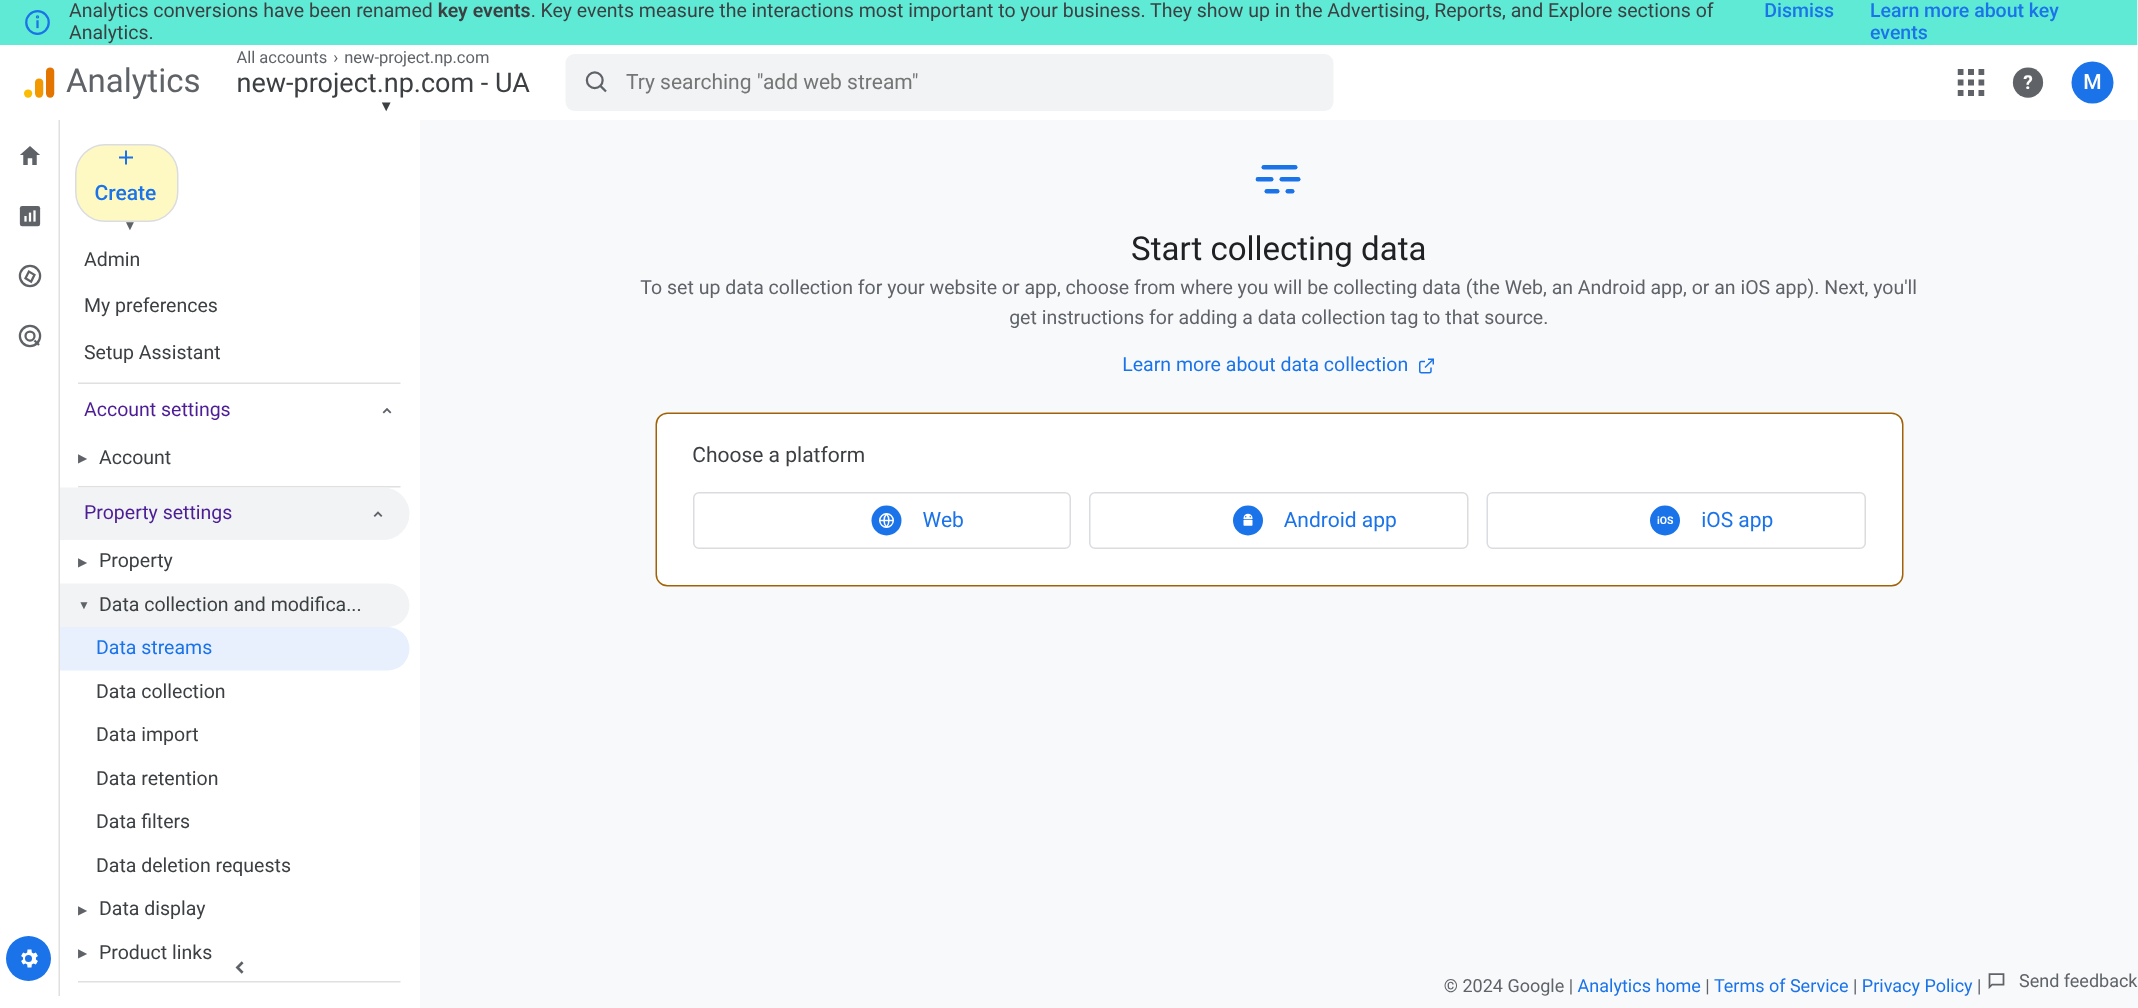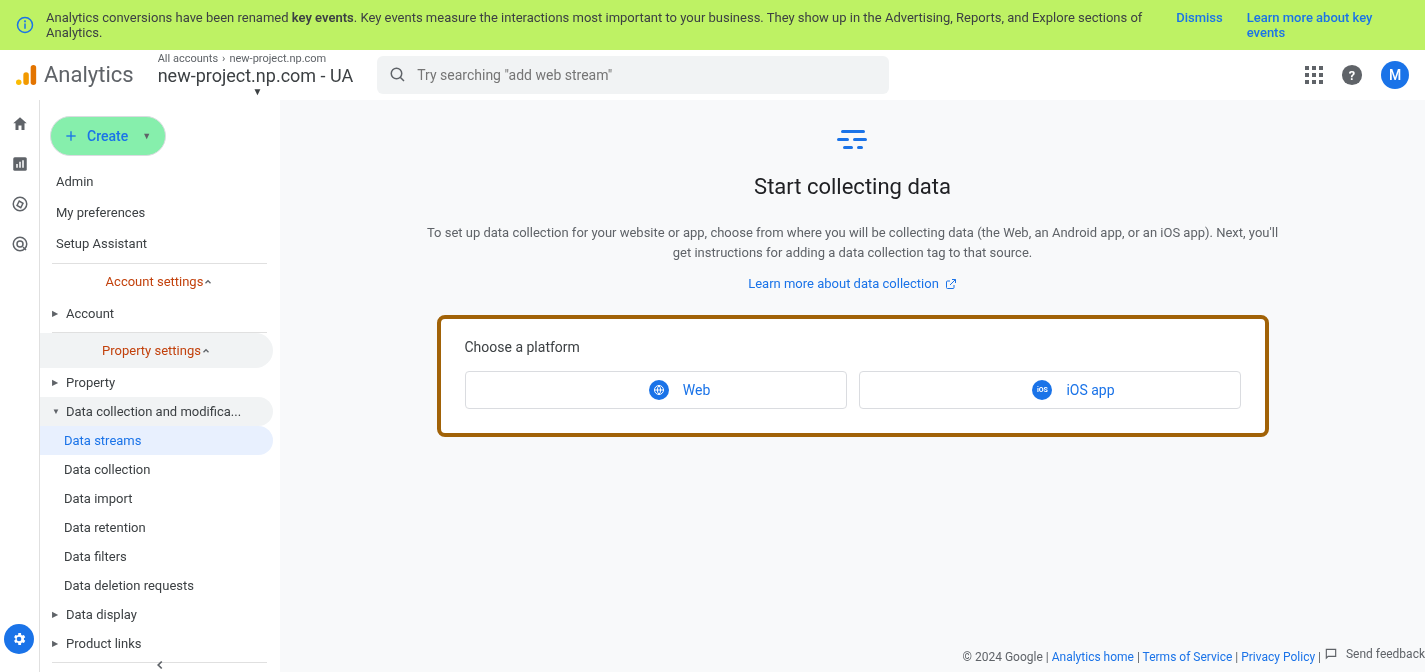--- a/index.html
+++ b/index.html
@@ -1,18 +1,18 @@
 <!DOCTYPE html>
 <html><head>
 <meta charset="utf-8">
 <style>
 * { margin: 0; padding: 0; box-sizing: border-box; font-family: 'Google Sans', Roboto, Arial, sans-serif; }
 body { font-size: 13px; color: #3c4043; background: #fff; overflow: hidden; }
 
-.banner { background: #bef264; padding: 10px 16px; display: flex; align-items: center; justify-content: space-between; font-size: 13px; color: #3c4043; }
+.banner { background: #5eead4; padding: 0 16px; display: flex; align-items: center; justify-content: space-between; font-size: 13px; color: #3c4043; }
 .banner-left { display: flex; align-items: center; gap: 12px; }
 .banner-text b { font-weight: 600; }
 .banner-actions { display: flex; gap: 24px; }
 .banner-actions a { color: #1a73e8; text-decoration: none; cursor: pointer; font-weight: 500; }
 
 .topbar { display: flex; align-items: center; padding: 0 16px; height: 50px; border-bottom: 1px solid transparent; }
 .logo-area { display: flex; align-items: center; gap: 6px; margin-right: 24px; }
 .product-name { font-size: 22px; color: #5f6368; font-weight: 400; }
 .breadcrumb-area { display: flex; flex-direction: column; justify-content: center; margin-right: 24px; }
 .breadcrumb-top { display: flex; align-items: center; gap: 4px; font-size: 11px; color: #5f6368; }
@@ -23,39 +23,39 @@
 .topbar-icons { display: flex; align-items: center; gap: 18px; }
 .avatar { width: 28px; height: 28px; border-radius: 50%; background: #1a73e8; color: #fff; display: flex; align-items: center; justify-content: center; font-weight: 500; font-size: 14px; }
 
 .content { display: flex; height: calc(100vh - 88px); position: relative; }
 
 .rail { width: 40px; background: #fff; border-right: 1px solid #e0e0e0; display: flex; flex-direction: column; align-items: center; padding-top: 14px; gap: 20px; }
 .rail-icon { width: 20px; height: 20px; color: #5f6368; cursor: pointer; display:flex; align-items:center; justify-content:center; }
 .rail-settings-fab { position: fixed; left: 4px; bottom: 18px; width: 30px; height: 30px; border-radius: 50%; background: #1a73e8; display:flex; align-items:center; justify-content:center; cursor:pointer; }
 
 .sidebar { width: 240px; background: #fff; padding: 8px 0; border-right: 1px solid transparent; overflow-y: auto; position: relative; }
-.create-btn { margin: 8px 0 10px 10px; height: 40px; border: 1px solid #dadce0; border-radius: 20px; background: #86efac; display: inline-flex; align-items: center; gap: 8px; padding: 0 14px 0 12px; cursor: pointer; color: #1a73e8; font-size: 14px; font-weight: 500; }
+.create-btn { margin: 8px 0 10px 10px; height: 52px; border: 1px solid #dadce0; border-radius: 20px; background: #fef9c3; display: inline-flex; align-items: center; gap: 8px; padding: 0 14px 0 12px; cursor: pointer; color: #1a73e8; font-size: 14px; font-weight: 500; flex-direction: column; }
 .sidebar-item { padding: 8px 16px; font-size: 13px; color: #3c4043; cursor: pointer; }
 .sidebar-divider { border-bottom: 1px solid #e0e0e0; margin: 4px 12px 0 12px; }
-.section-header { display: flex; align-items: center; justify-content: center; padding: 10px 16px; font-size: 13px; color: #c2410c; cursor: pointer; }
+.section-header { display: flex; align-items: center; justify-content: space-between; padding: 10px 16px; font-size: 13px; color: #4c1d95; cursor: pointer; }
 .section-header.active { background: #f1f3f4; border-radius: 0 20px 20px 0; margin-right: 6px; }
 .tree-item { display: flex; align-items: center; padding: 7px 8px 7px 12px; font-size: 13px; cursor: pointer; gap: 6px; }
 .tree-item .arrow { width: 8px; color: #5f6368; font-size: 8px; }
 .tree-item.level2 { padding-left: 24px; }
 .tree-item.active-parent { background: #f1f3f4; border-radius: 0 20px 20px 0; margin-right: 6px; }
 .tree-item.selected { background: #e8f0fe; color: #1a73e8; border-radius: 0 20px 20px 0; margin-right: 6px; }
 .collapse-caret { position: absolute; bottom: 12px; left: 50%; transform: translateX(-50%); cursor: pointer; color: #5f6368; }
 
 .main { flex: 1; background: #f8f9fa; overflow-y: auto; padding-bottom: 40px; }
 .main-center { display: flex; flex-direction: column; align-items: center; padding: 28px 0 0 0; }
-.main-title { font-size: 22px; color: #202124; margin: 18px 0 24px 0; }
+.main-title { font-size: 22px; color: #202124; margin: 18px 0 4px 0; }
 .main-desc { font-size: 13px; color: #5f6368; text-align: center; max-width: 860px; line-height: 1.5; }
 .main-link { margin-top: 14px; color: #1a73e8; font-size: 13px; display: inline-flex; align-items: center; gap: 6px; cursor: pointer; }
 
-.card { background: #fff; border-radius: 8px; border: 4px solid #a16207; margin: 24px auto 0; padding: 20px 24px 24px; width: 832px; }
+.card { background: #fff; border-radius: 8px; border: 1px solid #a16207; margin: 24px auto 0; padding: 20px 24px 24px; width: 832px; }
 .card-title { font-size: 14px; color: #3c4043; margin-bottom: 16px; }
 .platforms { display: flex; gap: 12px; }
 .platform-btn { flex: 1; border: 1px solid #dadce0; border-radius: 4px; height: 38px; display: flex; align-items: center; justify-content: center; gap: 14px; color: #1a73e8; font-size: 14px; cursor: pointer; background: #fff; }
 .platform-btn .picon { width: 20px; height: 20px; border-radius: 50%; background: #1a73e8; display:flex; align-items:center; justify-content:center;margin-left:48px; }
 
 .footer { position: fixed; bottom: 0; left: 280px; right: 0; text-align: right; padding: 8px 0; font-size: 12px; color: #5f6368; background: #f8f9fa; }
 .footer a { color: #1a73e8; text-decoration: none; cursor: pointer; }
 .footer .feedback { display: inline-flex; align-items: center; gap: 8px; }
 
 svg { display: block; }
@@ -269,20 +269,31 @@
           <button class="platform-btn">
             <span class="picon">
                 <svg width="12" height="12" viewBox="0 0 24 24" fill="none" stroke="#fff" stroke-width="2">
                   <circle cx="12" cy="12" r="9"></circle>
                   <path d="M3 12h18M12 3a14 14 0 010 18M12 3a14 14 0 000 18"></path>
                 </svg>
               </span>
             <span>Web</span>
           </button>
           <button class="platform-btn">
+            <span class="picon">
+                <svg width="12" height="12" viewBox="0 0 24 24" fill="#fff">
+                  <path d="M6 9a6 6 0 0112 0v1H6z"></path>
+                  <circle cx="9" cy="7" r="1" fill="#1a73e8"></circle>
+                  <circle cx="15" cy="7" r="1" fill="#1a73e8"></circle>
+                  <rect x="6" y="11" width="12" height="8" rx="1"></rect>
+                </svg>
+              </span>
+            <span>Android app</span>
+          </button>
+          <button class="platform-btn">
             <span class="picon" style="font-size:7px;color:#fff;font-weight:bold;">iOS</span>
             <span>iOS app</span>
           </button>
         </div>
       </div>
     </div>
   </div>
 </div>
 
 <div class="footer">

